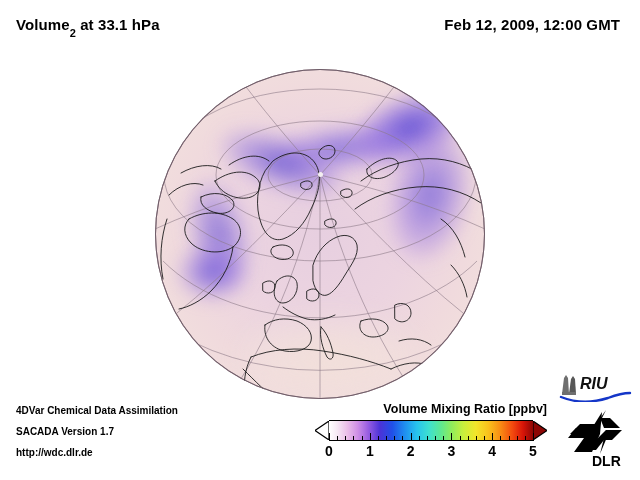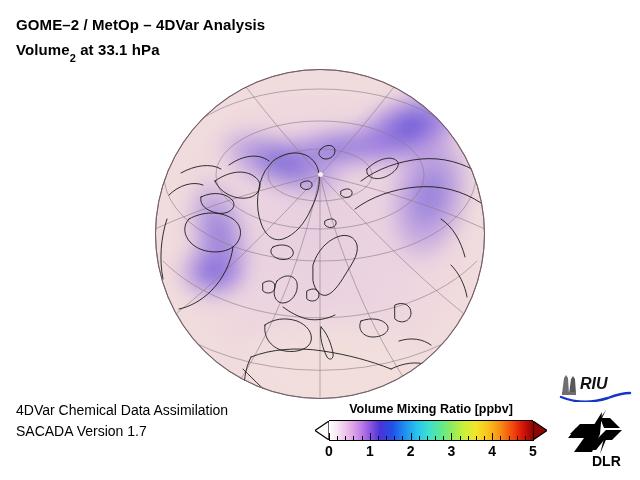--- a/index.html
+++ b/index.html
@@ -196,37 +196,37 @@
   }
 
   
   .footer-left {
     position: absolute;
     left: 16px;
     top: 400px;
     width: 290px;
   }
   .fline {
-    font-size: 14px;
-    font-weight: normal;
+    font-size: 10px;
+    font-weight: bold;
     line-height: 21px;
     white-space: nowrap;
   }
 
   
   .cbar-block {
     position: absolute;
     left: 315px;
     top: 400px;
     width: 232px;
   }
   .cbar-title {
     font-size: 12.5px;
     font-weight: bold;
-    text-align: center;
+    text-align: right;
     line-height: 18px;
     white-space: nowrap;
   }
   .cbar-row {
     position: relative;
     height: 19px;
     margin-top: 3px;
     display: flex;
     align-items: center;
   }
@@ -305,25 +305,25 @@
     left: 566px;
     top: 410px;
     width: 66px;
     height: 58px;
   }
 </style>
 </head>
 <body>
 
 <div class="header-left">
-  <div class="hline">GOME–2 / MetOp – 4DVar Analysis</div>
   <div class="hline"><span>Volume</span><span class="sub">2</span><span> at 33.1 hPa</span></div>
 </div>
 
 <div class="header-right">
+  <div class="hline">Feb 12, 2009, 12:00 GMT</div>
 </div>
 
 <div class="globe-wrap">
   <div class="globe">
 
     <div class="plumes">
       <div class="plume p1"></div>
       <div class="plume p1b"></div>
       <div class="plume p2"></div>
       <div class="plume p3"></div>
@@ -415,20 +415,21 @@
 
     <div class="limb"></div>
     <div class="pole-dot"></div>
   </div>
   <div class="globe-rim"></div>
 </div>
 
 <div class="footer-left">
   <div class="fline">4DVar Chemical Data Assimilation</div>
   <div class="fline">SACADA Version 1.7</div>
+  <div class="fline">http://wdc.dlr.de</div>
 </div>
 
 <div class="cbar-block">
   <div class="cbar-title">Volume Mixing Ratio [ppbv]</div>
   <div class="cbar-row">
     <svg class="cap" viewBox="0 0 14 19">
       <polygon points="14,0 14,19 0,9.5" fill="#ffffff" stroke="#000000" stroke-width="1.2"></polygon>
     </svg>
     <div class="cbar"></div>
     <svg class="cap" viewBox="0 0 14 19">

